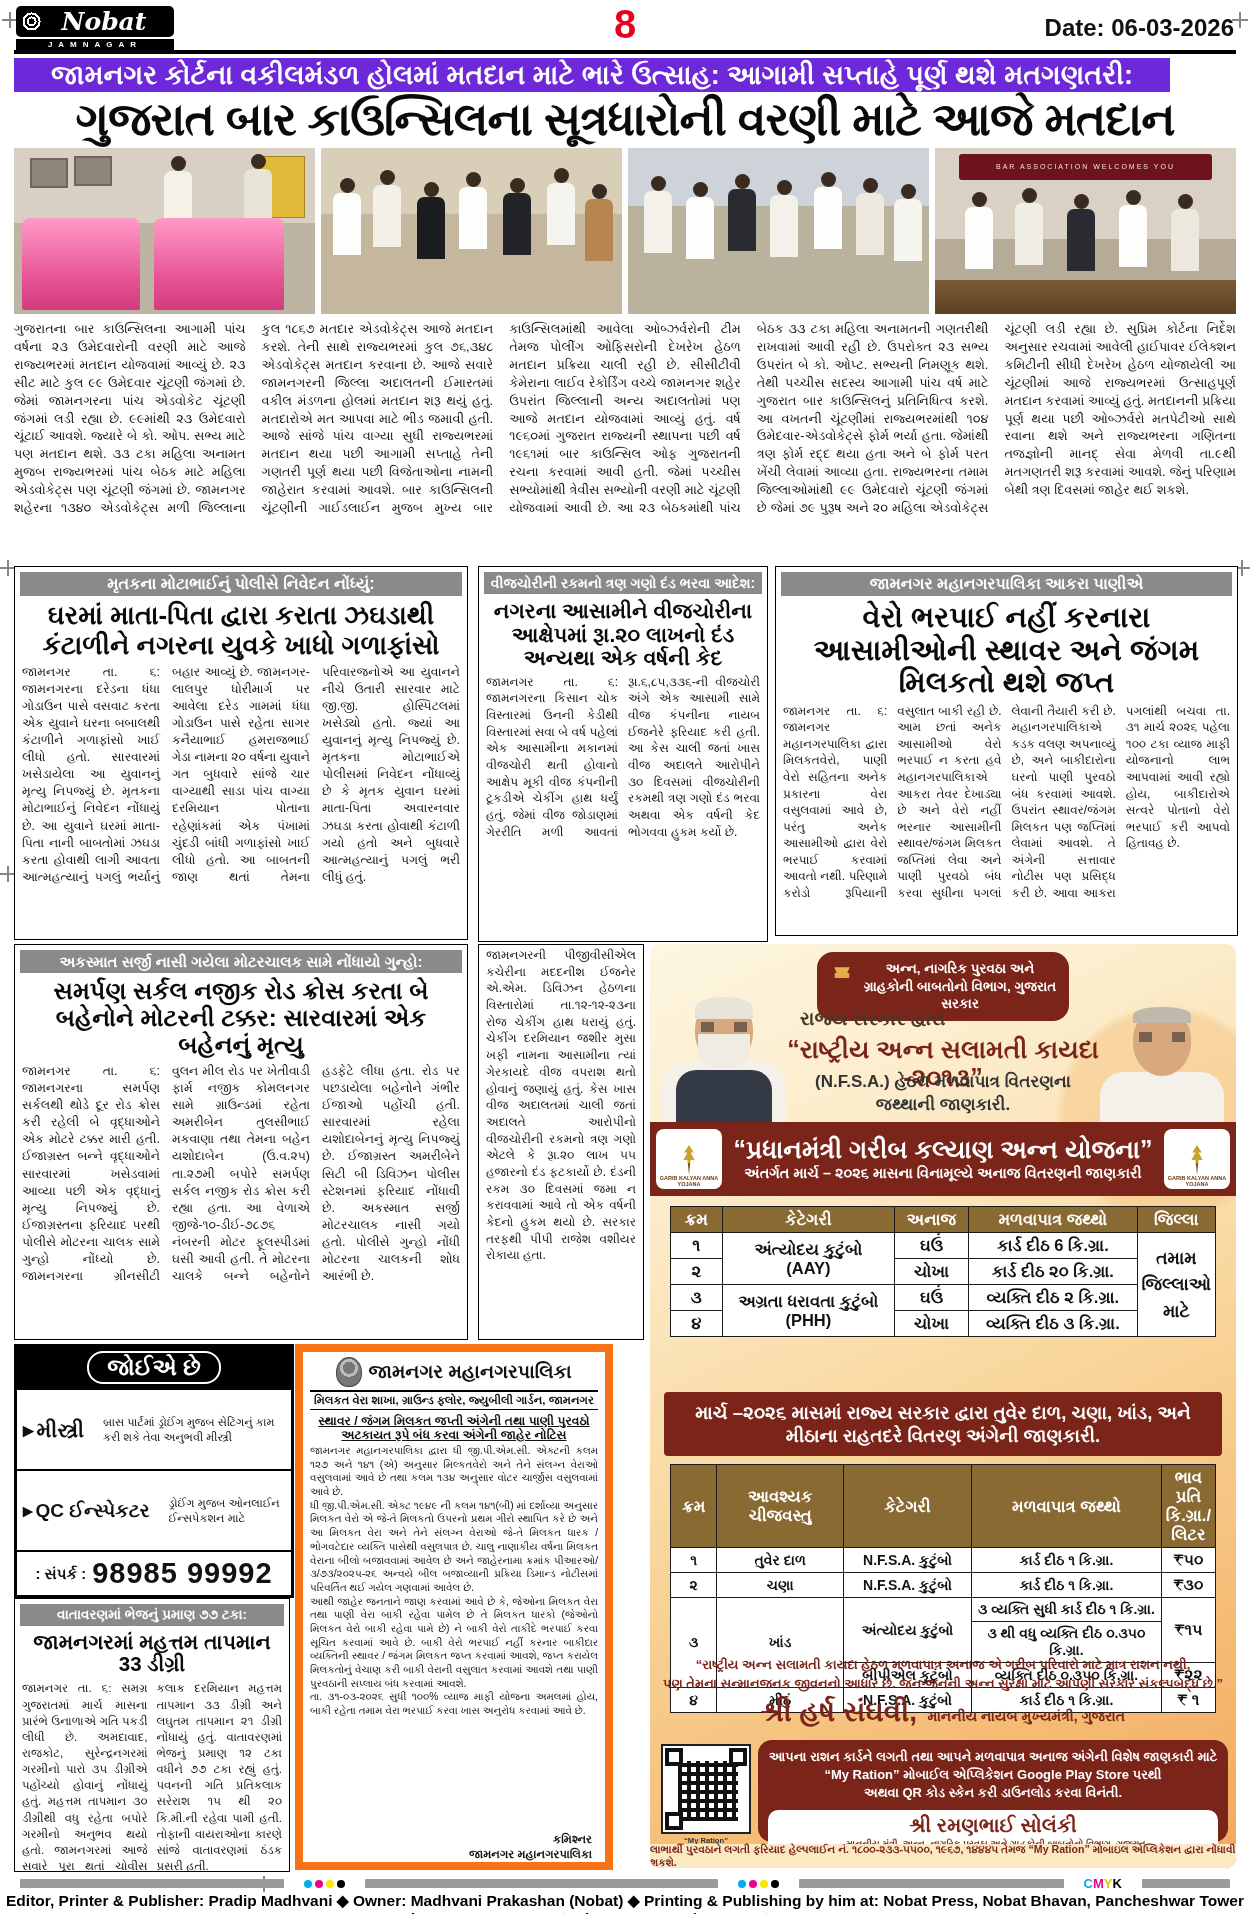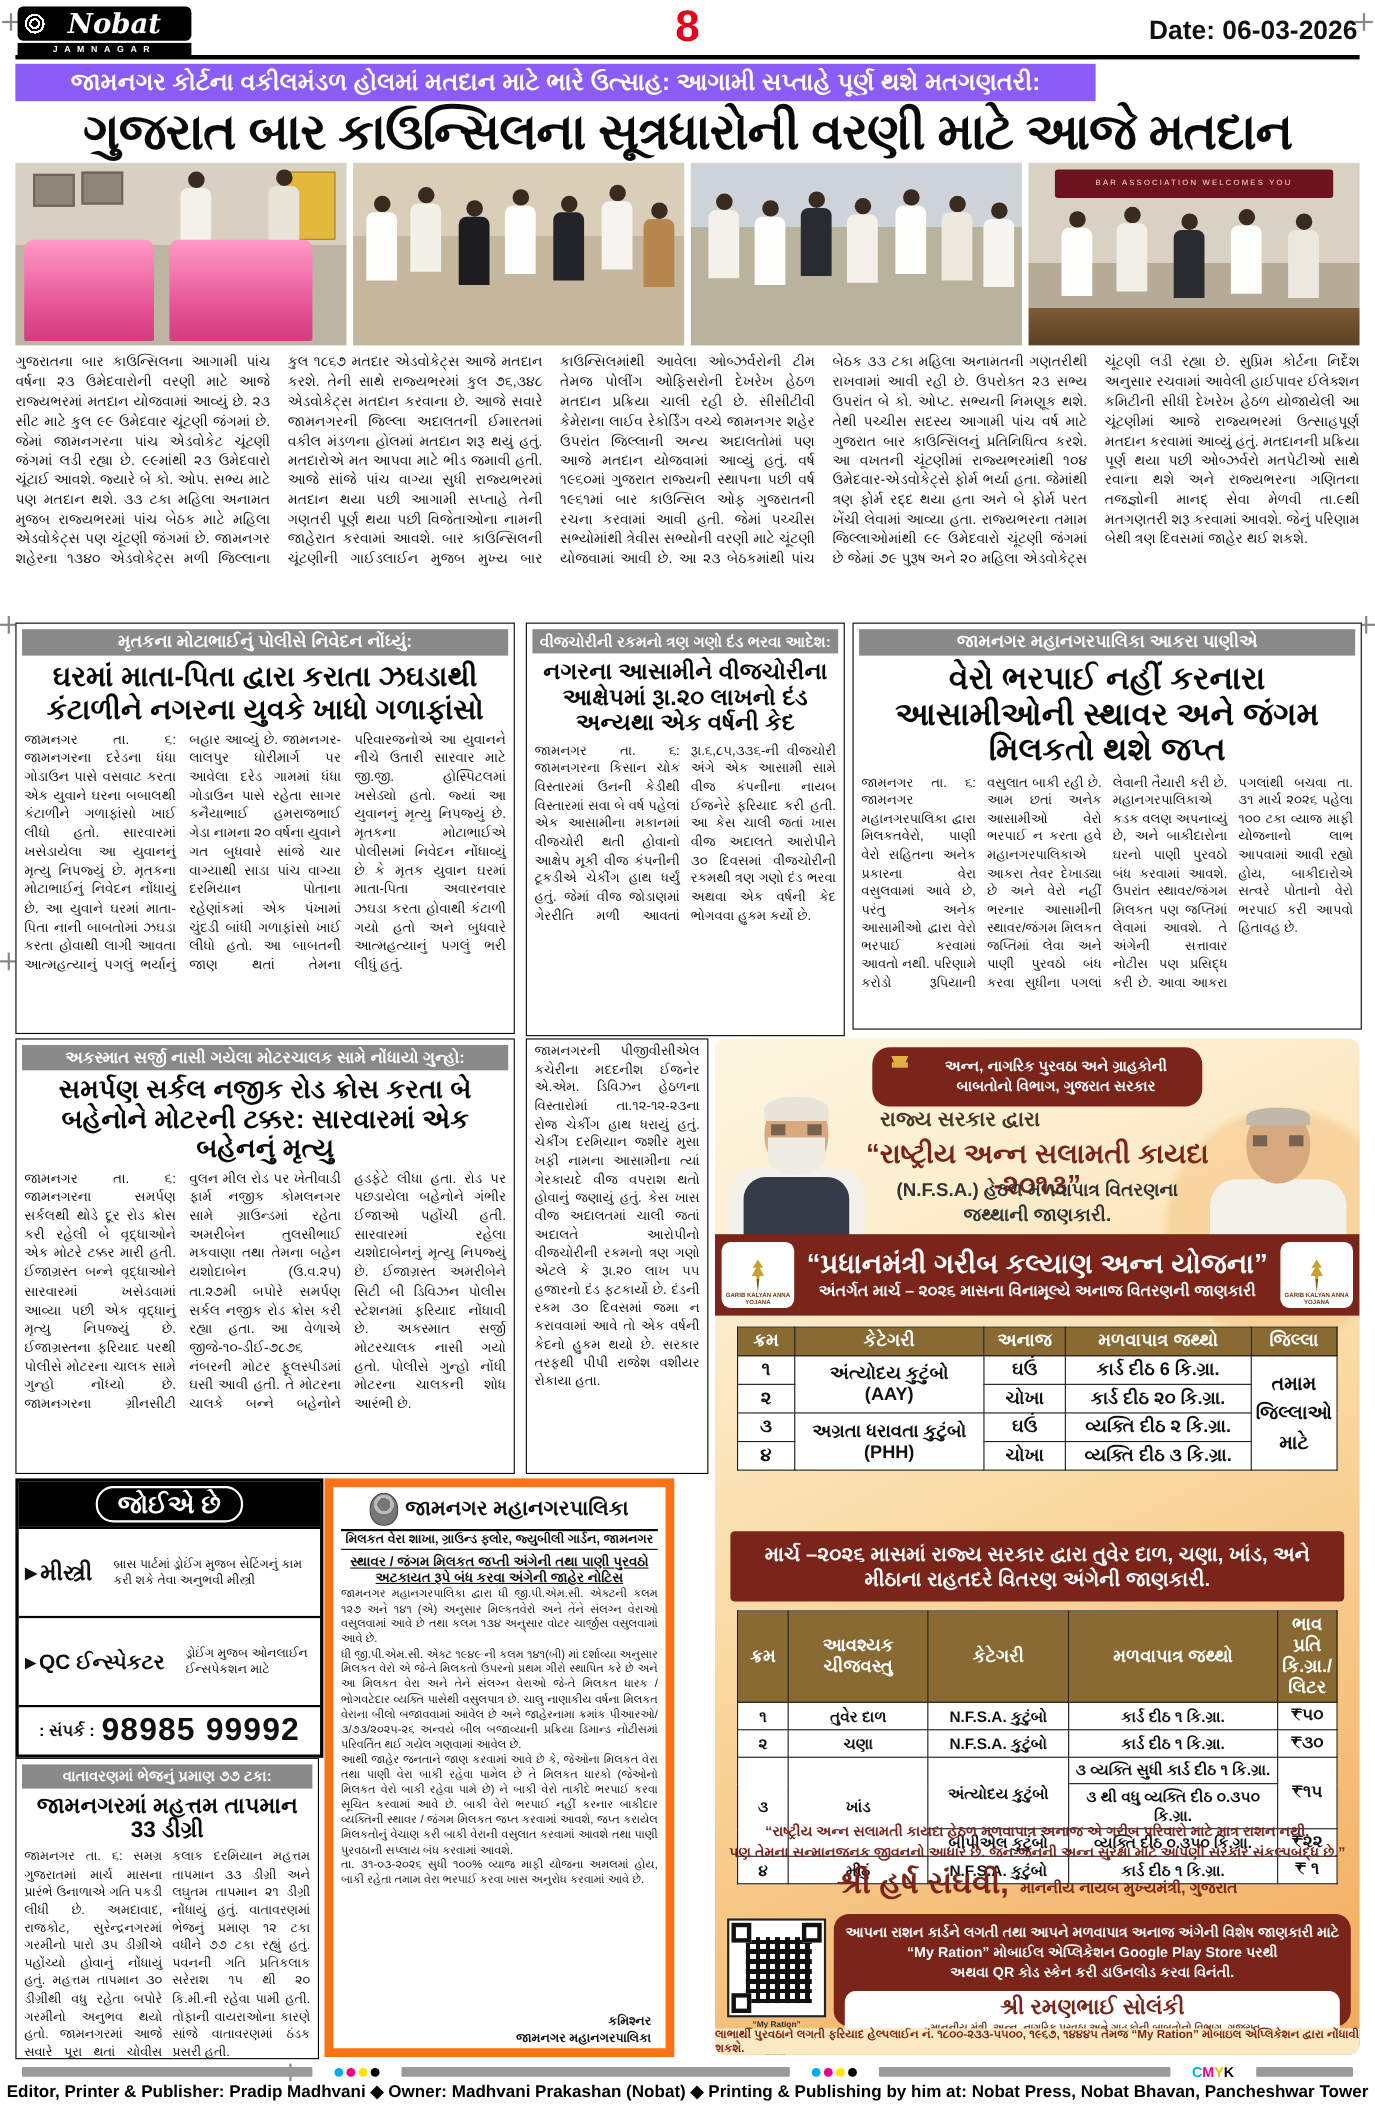--- a/index.html
+++ b/index.html
@@ -16,22 +16,22 @@
             display:flex;align-items:center;justify-content:center}
   .logo-emblem{position:absolute;left:4px;top:4px;width:23px;height:23px;border-radius:50%;
             background:radial-gradient(circle,#000 0 3px,#fff 3px 5px,#000 5px 7px,#fff 7px 9px,#000 9px)}
   .logo-word{color:#fff;font-family:"DejaVu Serif",serif;font-style:italic;font-weight:bold;font-size:25px;margin-left:18px}
   .logo-city{position:absolute;left:0;top:33px;width:158px;height:11px;background:#000;color:#fff;
              font-size:8px;letter-spacing:6px;text-align:center;line-height:11px;font-weight:bold}
   .pageno{position:absolute;left:0;right:0;top:2px;text-align:center;font-size:40px;font-weight:800;color:#e8001d}
   .date{position:absolute;right:16px;top:14px;font-size:24px;font-weight:800}
   .head-rule{position:absolute;left:14px;right:14px;top:50px;border-top:4px solid #000}
   
-  .kicker-banner{position:absolute;left:14px;width:982px;top:58px;height:34px;background:#8b5cf6;
-     color:#fff;font-weight:bold;font-size:22px;text-align:center;line-height:34px}
+  .kicker-banner{position:absolute;left:14px;width:1156px;top:58px;height:34px;background:#6d28d9;
+     color:#fff;font-weight:bold;font-size:27px;text-align:center;line-height:34px}
   .main-head{position:absolute;left:6px;width:1238px;top:96px;margin:0;font-size:46px;font-weight:800;
      text-align:center;letter-spacing:-1px;line-height:1.02;color:#0a0a0a}
   .photos{position:absolute;left:14px;top:148px;width:1222px;height:166px;display:flex;gap:6px}
   .photo{flex:1;position:relative;overflow:hidden;background:#cfc8ba}
   .fig{position:absolute;width:28px;height:80px}
   .fig::before{content:"";position:absolute;left:7px;top:0;width:15px;height:15px;border-radius:50%;background:#3a2b20}
   .fig::after{content:"";position:absolute;left:0;top:15px;width:28px;height:62px;border-radius:7px 7px 0 0;background:var(--c,#f2efe8)}
   .ph1{background:linear-gradient(180deg,#d8d0c2 0 45%,#bdb4a4 45% 100%)}
   .pink-table{position:absolute;bottom:4px;width:118px;height:92px;border-radius:8px 8px 2px 2px;
      background:linear-gradient(180deg,#ff9ac6,#e44f92 70%,#d23d80)}
@@ -86,21 +86,21 @@
   .n-org{font-size:19px;font-weight:800}
   .n-dept{font-size:11.5px;font-weight:bold;text-align:center;border-bottom:1.5px solid #000;padding:2px 0}
   .n-title{font-size:12.3px;font-weight:800;text-align:center;text-decoration:underline;padding:4px 0 2px}
   .n-body{font-size:10.3px;line-height:1.33;text-align:justify;white-space:pre-line;height:388px;overflow:hidden}
   .n-sign{text-align:right;font-weight:800;font-size:11.5px;line-height:1.3;padding-right:6px}
   
   .nfsa{position:absolute;left:650px;top:944px;width:586px;height:924px;border-radius:10px;overflow:hidden;
         background:linear-gradient(155deg,#fdf6e1 0%,#fceccb 22%,#f9d9a1 48%,#f5bd77 78%,#f2a95b 100%)}
   .nfsa::before{content:"";position:absolute;right:-60px;top:40px;width:260px;height:260px;border-radius:50%;
         background:radial-gradient(circle,#f6c98b 0 55%,transparent 60%);opacity:.6}
-  .dept-box{position:absolute;left:50%;transform:translateX(-50%);top:8px;width:300px;background:#7a241a;border-radius:16px;
+  .dept-box{position:absolute;left:50%;transform:translateX(-50%);top:8px;width:252px;background:#7a241a;border-radius:16px;
         color:#fff;display:flex;align-items:center;gap:8px;padding:8px 12px;box-sizing:border-box}
   .emblem{width:26px;height:38px;flex:none;background:linear-gradient(180deg,#e8b34b,#c98f2e);
         clip-path:polygon(20% 0,80% 0,70% 15%,78% 15%,78% 28%,22% 28%,22% 15%,30% 15%);border-radius:4px}
   .emblem::after{content:"";display:block;margin:28px auto 0;width:22px;height:6px;background:#e8b34b}
   .dept-text{font-size:13.5px;font-weight:bold;line-height:1.3;text-align:center;flex:1}
   .portrait{position:absolute;width:140px;height:185px}
   .p-modi{left:4px;top:56px}.p-patel{right:4px;top:66px}
   .p-head{position:absolute;left:50%;transform:translateX(-50%);top:0;width:58px;height:66px;border-radius:48% 48% 55% 55%;background:#d8a87e}
   .p-hair{position:absolute;left:50%;transform:translateX(-50%);top:-3px;width:58px;height:22px;border-radius:50% 50% 0 0;background:#e8e4da}
   .p-patel .p-hair{background:#bfb8ab;height:16px}

